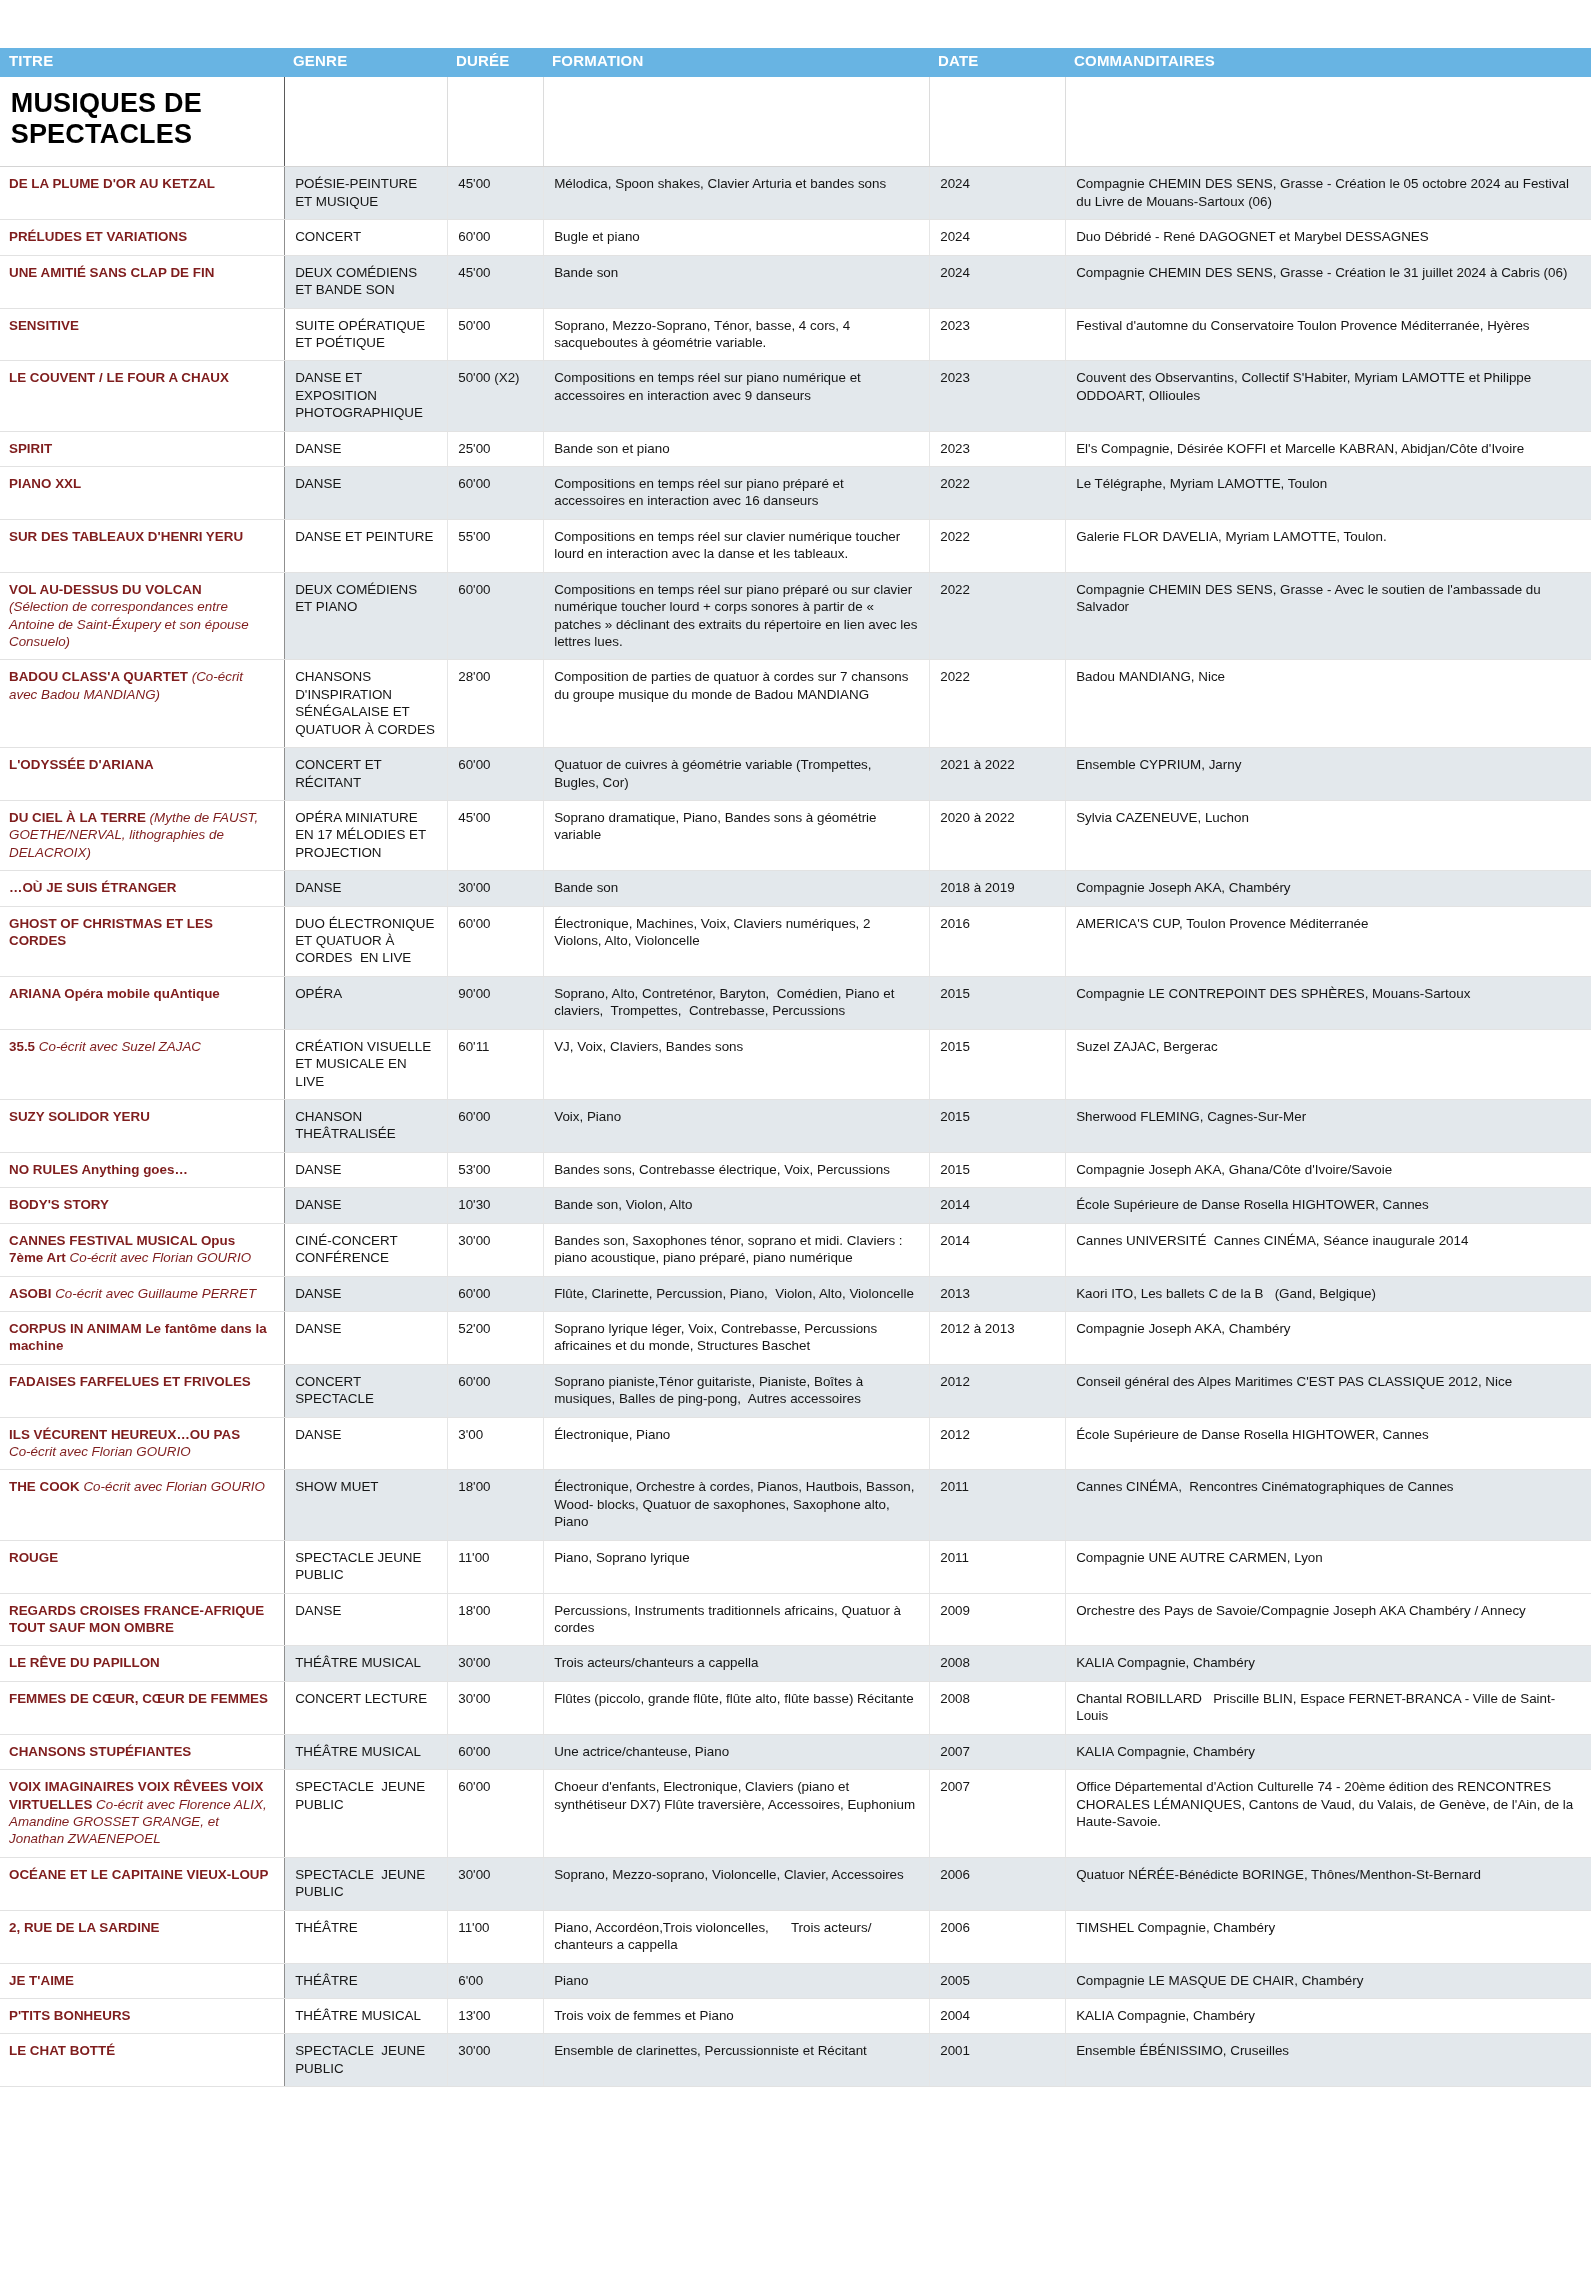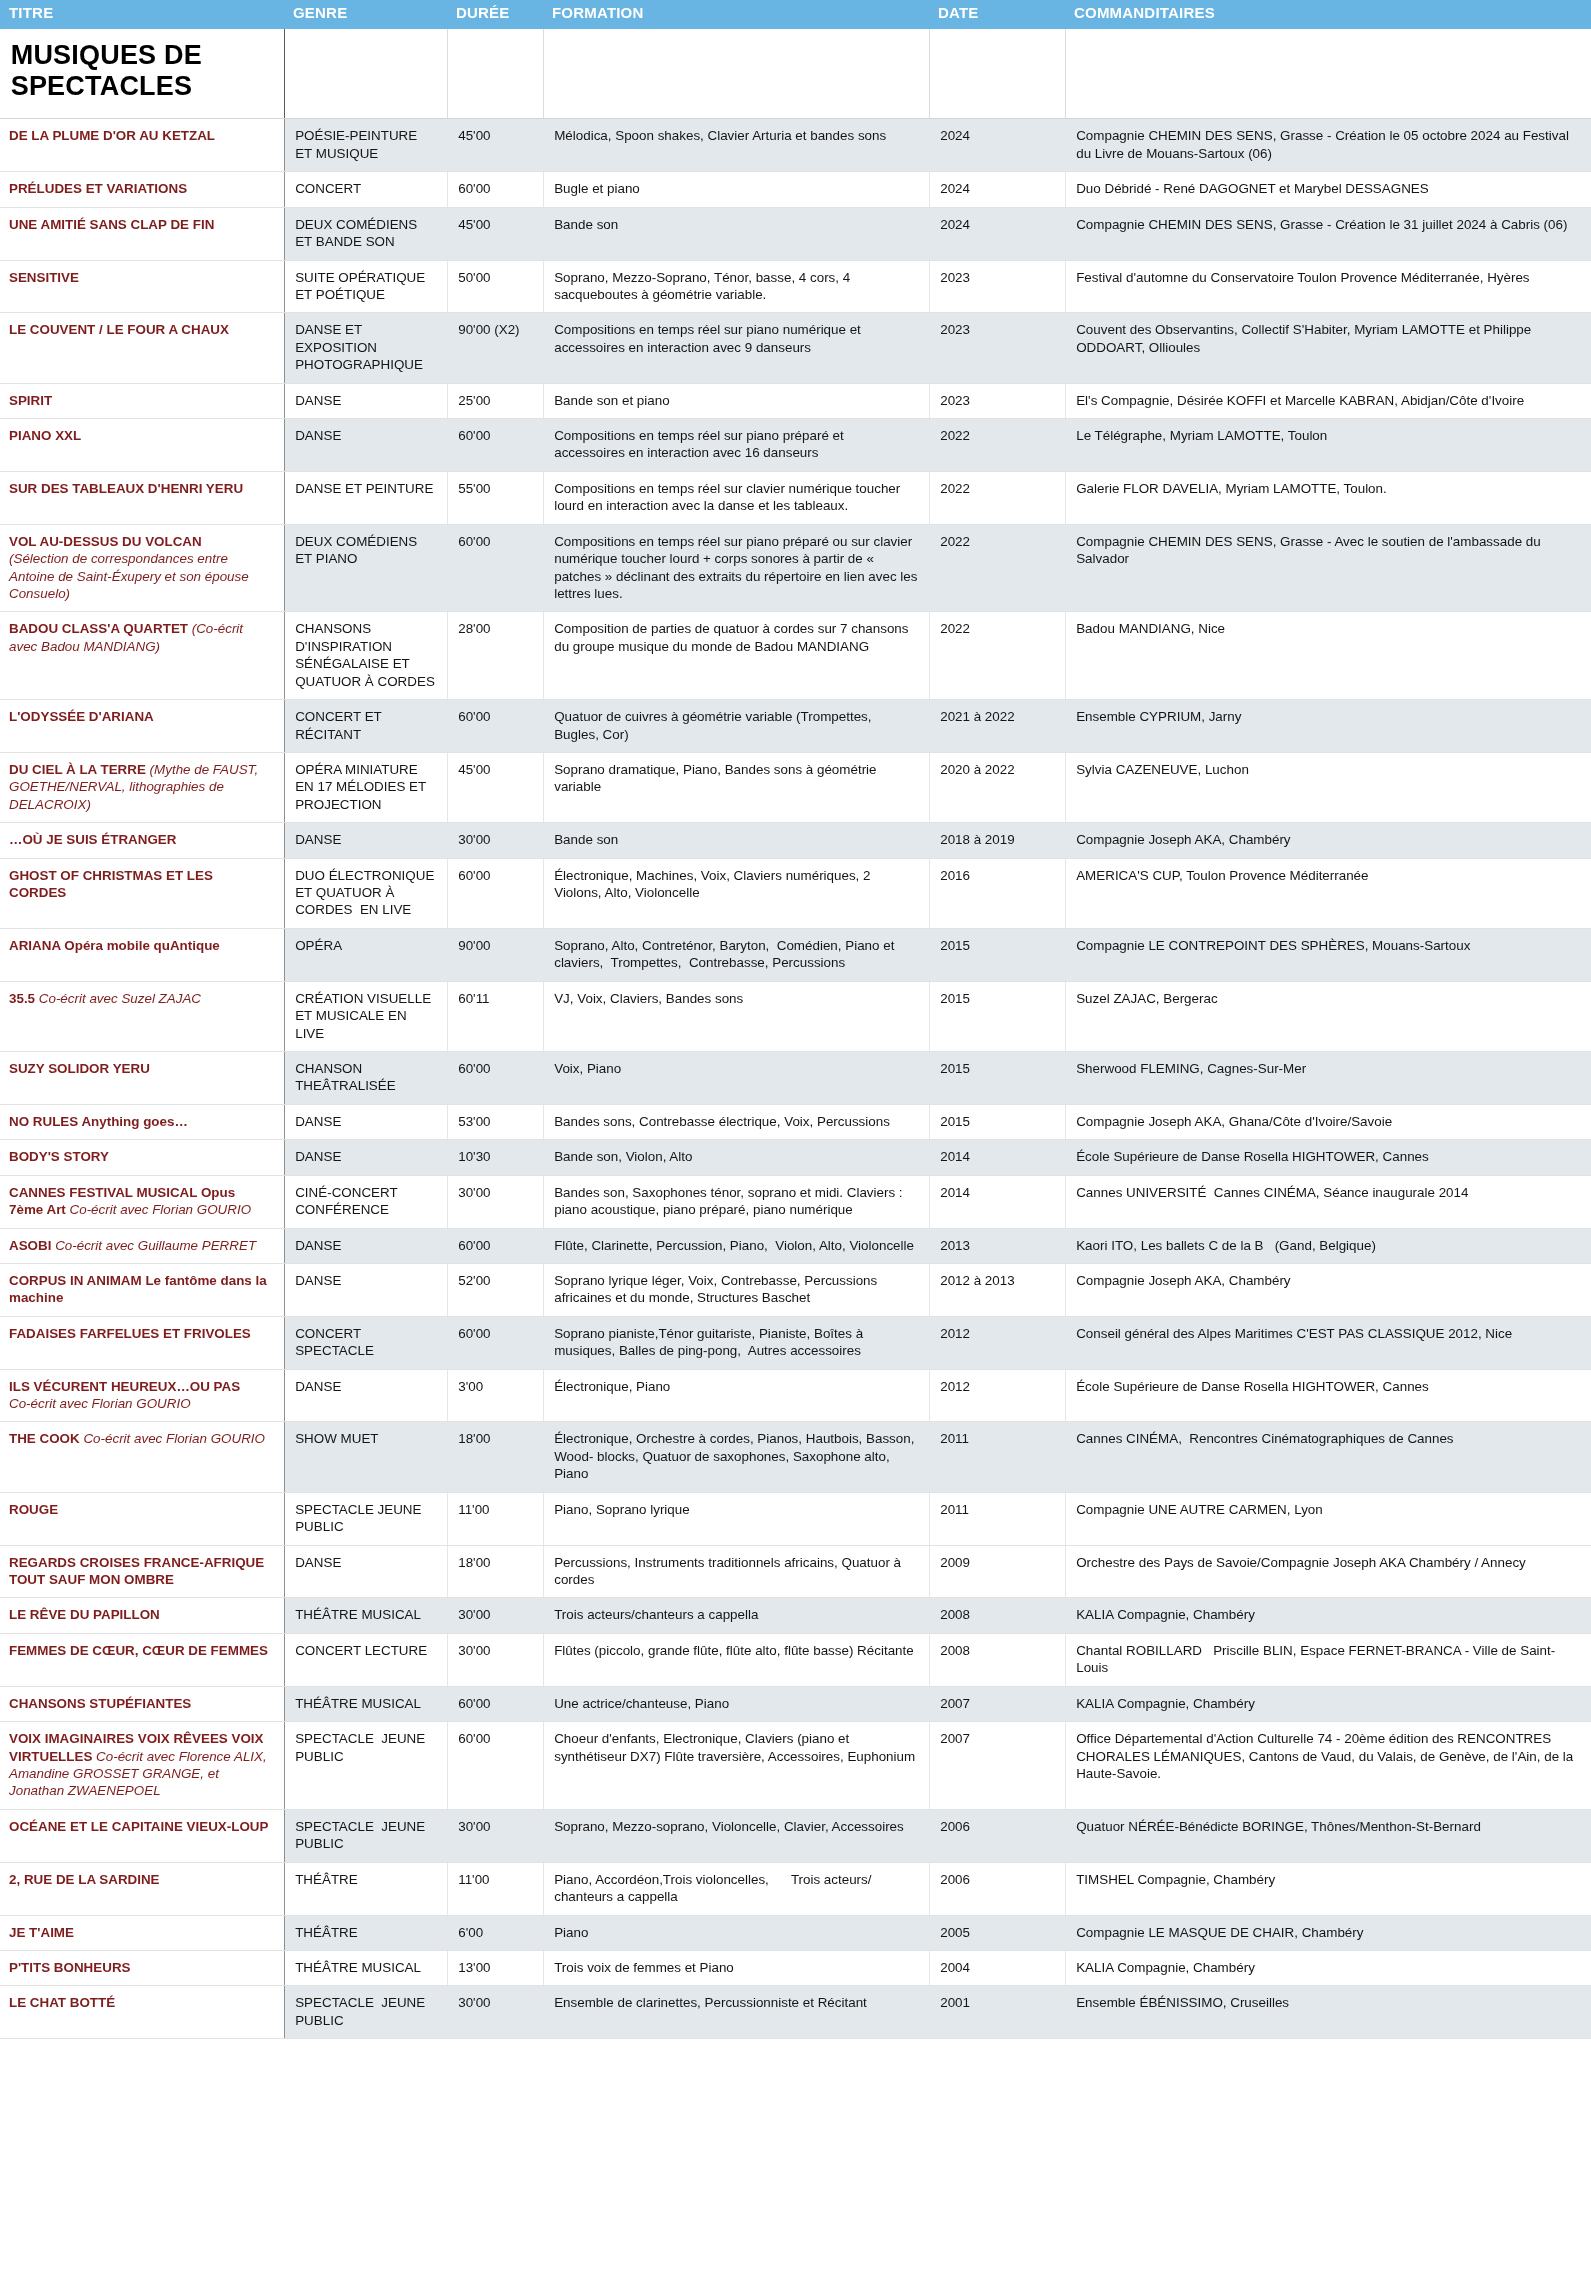--- a/index.html
+++ b/index.html
@@ -11,20 +11,21 @@
   body {
     width: 1591px;
     font-family: "Liberation Sans", "DejaVu Sans", sans-serif;
     color: #151515;
     -webkit-font-smoothing: antialiased;
   }
 
   .sheet {
     width: 1402px;
     box-sizing: border-box;
+    margin-top: 48px;
   }
 
   table.repertoire {
     width: 1591px;
     border-collapse: collapse;
     table-layout: fixed;
   }
 
   
   col.c-titre        { width: 284px; }
@@ -173,21 +174,21 @@
           <td class="col-titre"><span>SENSITIVE</span></td>
           <td class="nowrapish">SUITE OPÉRATIQUE ET POÉTIQUE</td>
           <td class="nowrapish">50'00</td>
           <td class="nowrapish">Soprano, Mezzo-Soprano, Ténor, basse, 4 cors, 4 sacqueboutes à géométrie variable.</td>
           <td class="nowrapish">2023</td>
           <td class="nowrapish col-last">Festival d'automne du Conservatoire Toulon Provence Méditerranée, Hyères</td>
         </tr>
         <tr class="alt">
           <td class="col-titre"><span>LE COUVENT / LE FOUR A CHAUX</span></td>
           <td class="nowrapish">DANSE ET EXPOSITION PHOTOGRAPHIQUE</td>
-          <td class="nowrapish">90'00 (X2)</td>
+          <td class="nowrapish">50'00 (X2)</td>
           <td class="nowrapish">Compositions en temps réel sur piano numérique et accessoires en interaction avec 9 danseurs</td>
           <td class="nowrapish">2023</td>
           <td class="nowrapish col-last">Couvent des Observantins, Collectif S'Habiter, Myriam LAMOTTE et Philippe ODDOART, Ollioules</td>
         </tr>
         <tr class="plain">
           <td class="col-titre"><span>SPIRIT</span></td>
           <td class="nowrapish">DANSE</td>
           <td class="nowrapish">25'00</td>
           <td class="nowrapish">Bande son et piano</td>
           <td class="nowrapish">2023</td>

